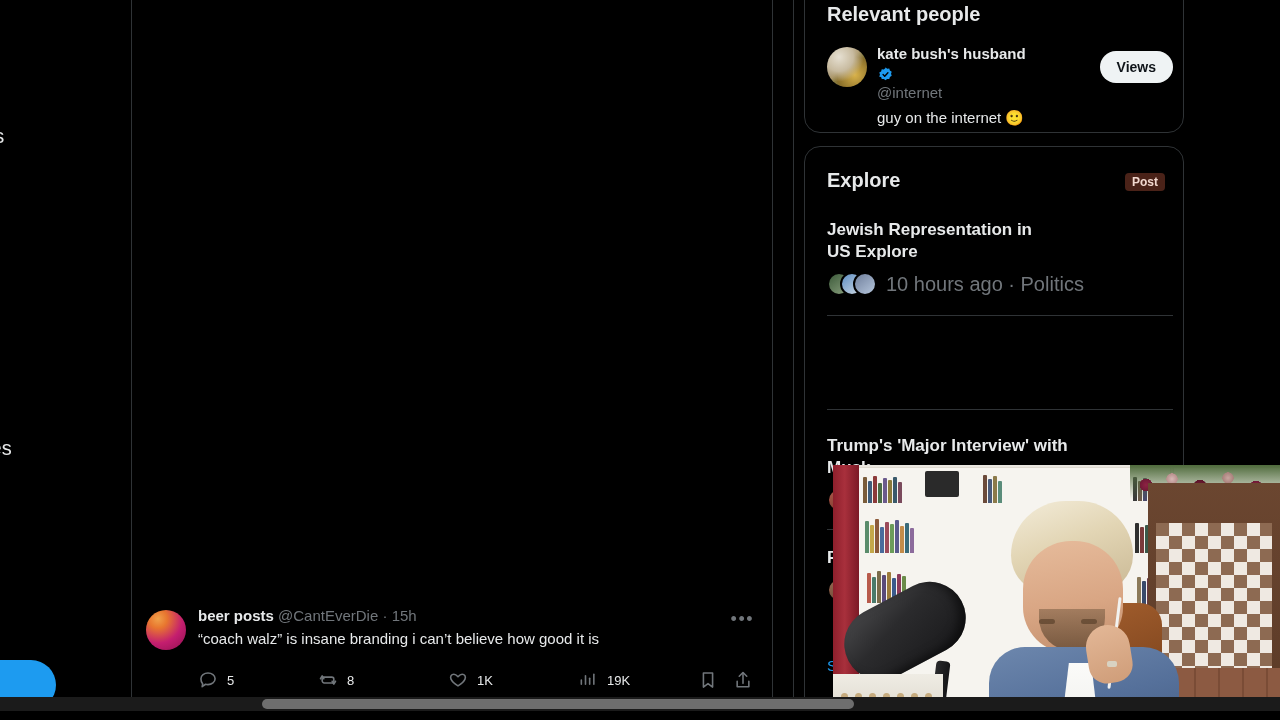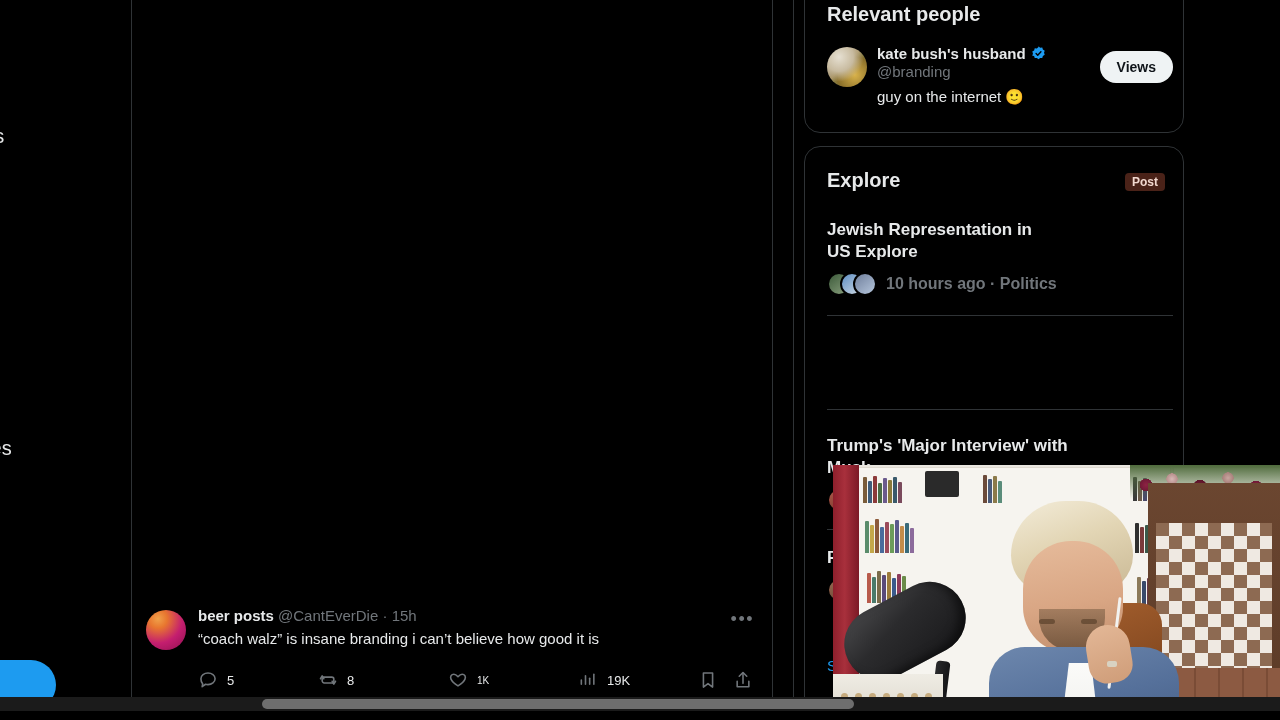--- a/index.html
+++ b/index.html
@@ -228,21 +228,21 @@
 
   .person { position: absolute; left: 22px; top: 78px; width: 346px; }
   .p-avatar {
     position: absolute; left: 0; top: 2px; width: 40px; height: 40px; border-radius: 50%;
     background:
       radial-gradient(circle at 30% 25%, #e6e0d2 0%, #c8bba0 35%, transparent 60%),
       radial-gradient(circle at 70% 70%, #d9b24a 0%, #8a6f2a 45%, transparent 70%),
       linear-gradient(135deg,#4a4438 0%,#b5a27d 45%,#2f6f4a 70%,#c9bf95 100%);
   }
   .p-info { margin-left: 50px; }
-  .p-name-row { display: flex; align-items: flex-start; gap: 4px; }
+  .p-name-row { display: flex; align-items: flex-start; gap: 4px; flex-direction: column; }
   .p-name { font-size: 15px; font-weight: 700; color: #e7e9ea; }
   .verified { width: 17px; height: 17px; flex: none; }
   .verified svg { width: 17px; height: 17px; fill: #1d9bf0; }
   .p-handle { font-size: 15px; color: #71767b; line-height: 19px; }
   .p-bio { font-size: 15px; color: #e7e9ea; margin-top: 7px; }
   .follow-btn {
     position: absolute; right: 0; top: 6px;
     background: #eff3f4; color: #0f1419;
     font-size: 14px; font-weight: 700; border: none;
     padding: 8px 17px; border-radius: 18px;
@@ -255,21 +255,21 @@
     width: 228px;
   }
   .trend-meta {
     display: flex; align-items: center; gap: 11px; margin-top: 9px;
   }
   .face-stack { position: relative; width: 48px; height: 24px; flex: none; }
   .face {
     position: absolute; top: 0; width: 24px; height: 24px; border-radius: 50%;
     border: 2px solid #000;
   }
-  .trend-sub { font-size: 16px; color: #71767b; font-weight: bold; }
+  .trend-sub { font-size: 20px; color: #71767b; }
   .trend-hr { position: absolute; left: 22px; width: 346px; height: 1px; background: #2f3336; }
   .showmore {
     position: absolute; left: 22px; font-size: 15px; color: #1d9bf0;
   }
 
   
   .webcam {
     position: absolute; left: 833px; top: 465px; width: 447px; height: 255px;
     overflow: hidden; background: #cfd0cb;
   }
@@ -578,21 +578,21 @@
               </svg>
             </span>
           <span class="cnt" style="font-size:13px">8</span>
         </div>
         <div class="eng-item" style="left:250px;top:0">
           <span class="ico">
               <svg viewBox="0 0 24 24">
                 <path d="M12 19s-6.8-4.1-8.4-8.1C2.3 7.8 4.1 5 7 5c1.9 0 3.3 1.1 5 3 1.7-1.9 3.1-3 5-3 2.9 0 4.7 2.8 3.4 5.9C18.8 14.9 12 19 12 19z" stroke-linejoin="round"></path>
               </svg>
             </span>
-          <span class="cnt" style="font-size:10px">1K</span>
+          <span class="cnt" style="font-size:13px">1K</span>
         </div>
         <div class="eng-item" style="left:380px;top:0">
           <span class="ico">
               <svg viewBox="0 0 24 24">
                 <path d="M4 17V12" stroke-linecap="round"></path>
                 <path d="M9 17V7" stroke-linecap="round"></path>
                 <path d="M14 17V10" stroke-linecap="round"></path>
                 <path d="M19 17V5" stroke-linecap="round"></path>
               </svg>
             </span>
@@ -625,21 +625,21 @@
       <div class="person">
         <div class="p-avatar"></div>
         <div class="p-info">
           <div class="p-name-row">
             <span class="p-name">kate bush's husband</span>
             <span class="verified"><svg viewBox="0 0 24 24">
                   <path d="M12 1.8l2.3 2 3-.2.9 2.9 2.6 1.6-1 2.9 1 2.9-2.6 1.6-.9 2.9-3-.2-2.3 2-2.3-2-3 .2-.9-2.9L3.2 15l1-2.9-1-2.9 2.6-1.6.9-2.9 3 .2 2.3-2z"></path>
                   <path d="M8.6 12.1l2.3 2.3 4.5-4.8" fill="none" stroke="#000" stroke-width="2" stroke-linecap="round" stroke-linejoin="round"></path>
                 </svg></span>
           </div>
-          <div class="p-handle">@branding</div>
+          <div class="p-handle">@internet</div>
           <div class="p-bio">guy on the internet 🙂</div>
         </div>
         <button class="follow-btn">Views</button>
       </div>
     </div>
 
     <div class="card card-explore">
       <div class="card-title explore-title">Explore</div>
       <div class="beta">Post</div>
 

